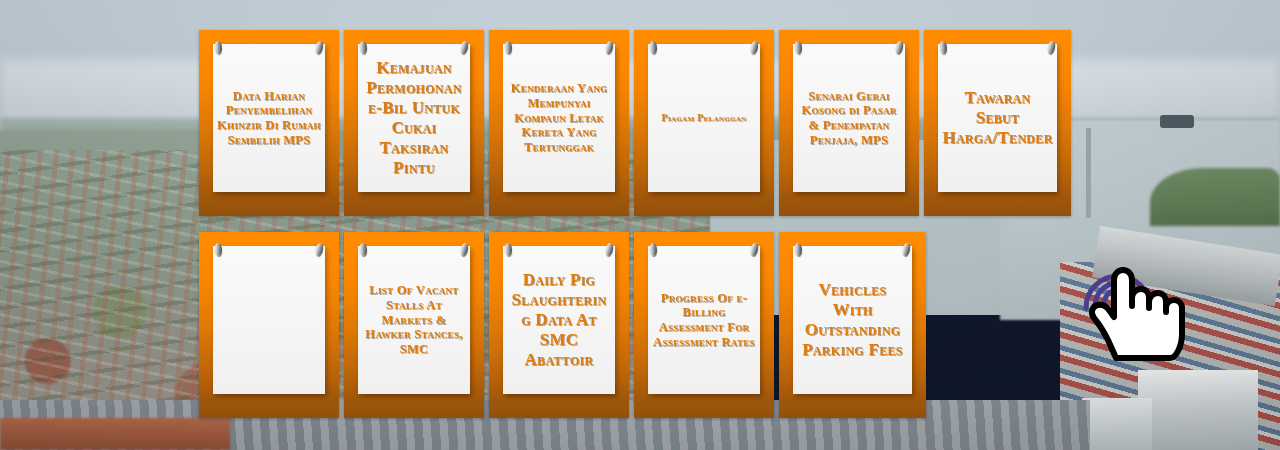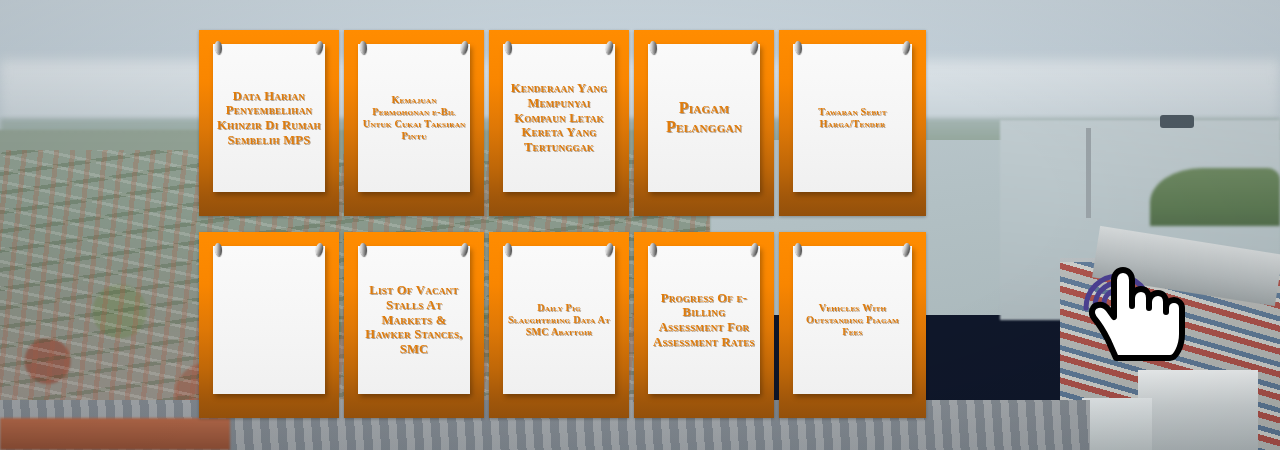--- a/index.html
+++ b/index.html
@@ -213,31 +213,31 @@
     box-shadow: 0 1px 1px rgba(0,0,0,.45);
     transform: rotate(-8deg);
   }
   .pin.left  { left: 2px; }
   .pin.right { right: 2px; transform: rotate(8deg); }
 
   .card-label {
     font-family: "Liberation Serif", serif;
     font-variant: small-caps;
     font-weight: bold;
-    font-size: 10px;
+    font-size: 17px;
     line-height: 1.18;
     letter-spacing: .3px;
     text-align: center;
     color: #e07c0b;
     text-shadow: 1px 1px 0 rgba(90,50,10,.45);
     margin: 0;
     word-break: break-word;
   }
   .card-label.sm  { font-size: 12.5px; }
-  .card-label.lg  { font-size: 16px; }
+  .card-label.lg  { font-size: 10px; }
 
   
   #cursor {
     position: absolute;
     left: 1078px;
     top: 248px;
     width: 120px;
     height: 120px;
     pointer-events: none;
   }
@@ -296,20 +296,27 @@
       </div>
 
       <div class="card">
         <div class="paper">
           <span class="pin left"></span>
           <span class="pin right"></span>
           <p class="card-label lg">Piagam Pelanggan</p>
         </div>
       </div>
 
+      <div class="card">
+        <div class="paper">
+          <span class="pin left"></span>
+          <span class="pin right"></span>
+          <p class="card-label sm">Senarai Gerai Kosong di Pasar &amp; Penempatan Penjaja, MPS</p>
+        </div>
+      </div>
 
       <div class="card wide">
         <div class="paper">
           <span class="pin left"></span>
           <span class="pin right"></span>
           <p class="card-label">Tawaran Sebut Harga/Tender</p>
         </div>
       </div>
     </div>
 
@@ -343,21 +350,21 @@
           <span class="pin right"></span>
           <p class="card-label sm">Progress Of e-Billing Assessment For Assessment Rates</p>
         </div>
       </div>
 
 
       <div class="card wide">
         <div class="paper">
           <span class="pin left"></span>
           <span class="pin right"></span>
-          <p class="card-label">Vehicles With Outstanding Piagam Fees</p>
+          <p class="card-label">Vehicles With Outstanding Parking Fees</p>
         </div>
       </div>
     </div>
 
   </div>
 
   <div id="cursor">
     <svg width="120" height="120" viewBox="0 0 120 120">
       <g fill="none" stroke="#4a3f8f" stroke-width="5" stroke-linecap="round">
         <path d="M 26 56 A 14 14 0 0 1 54 56"></path>

